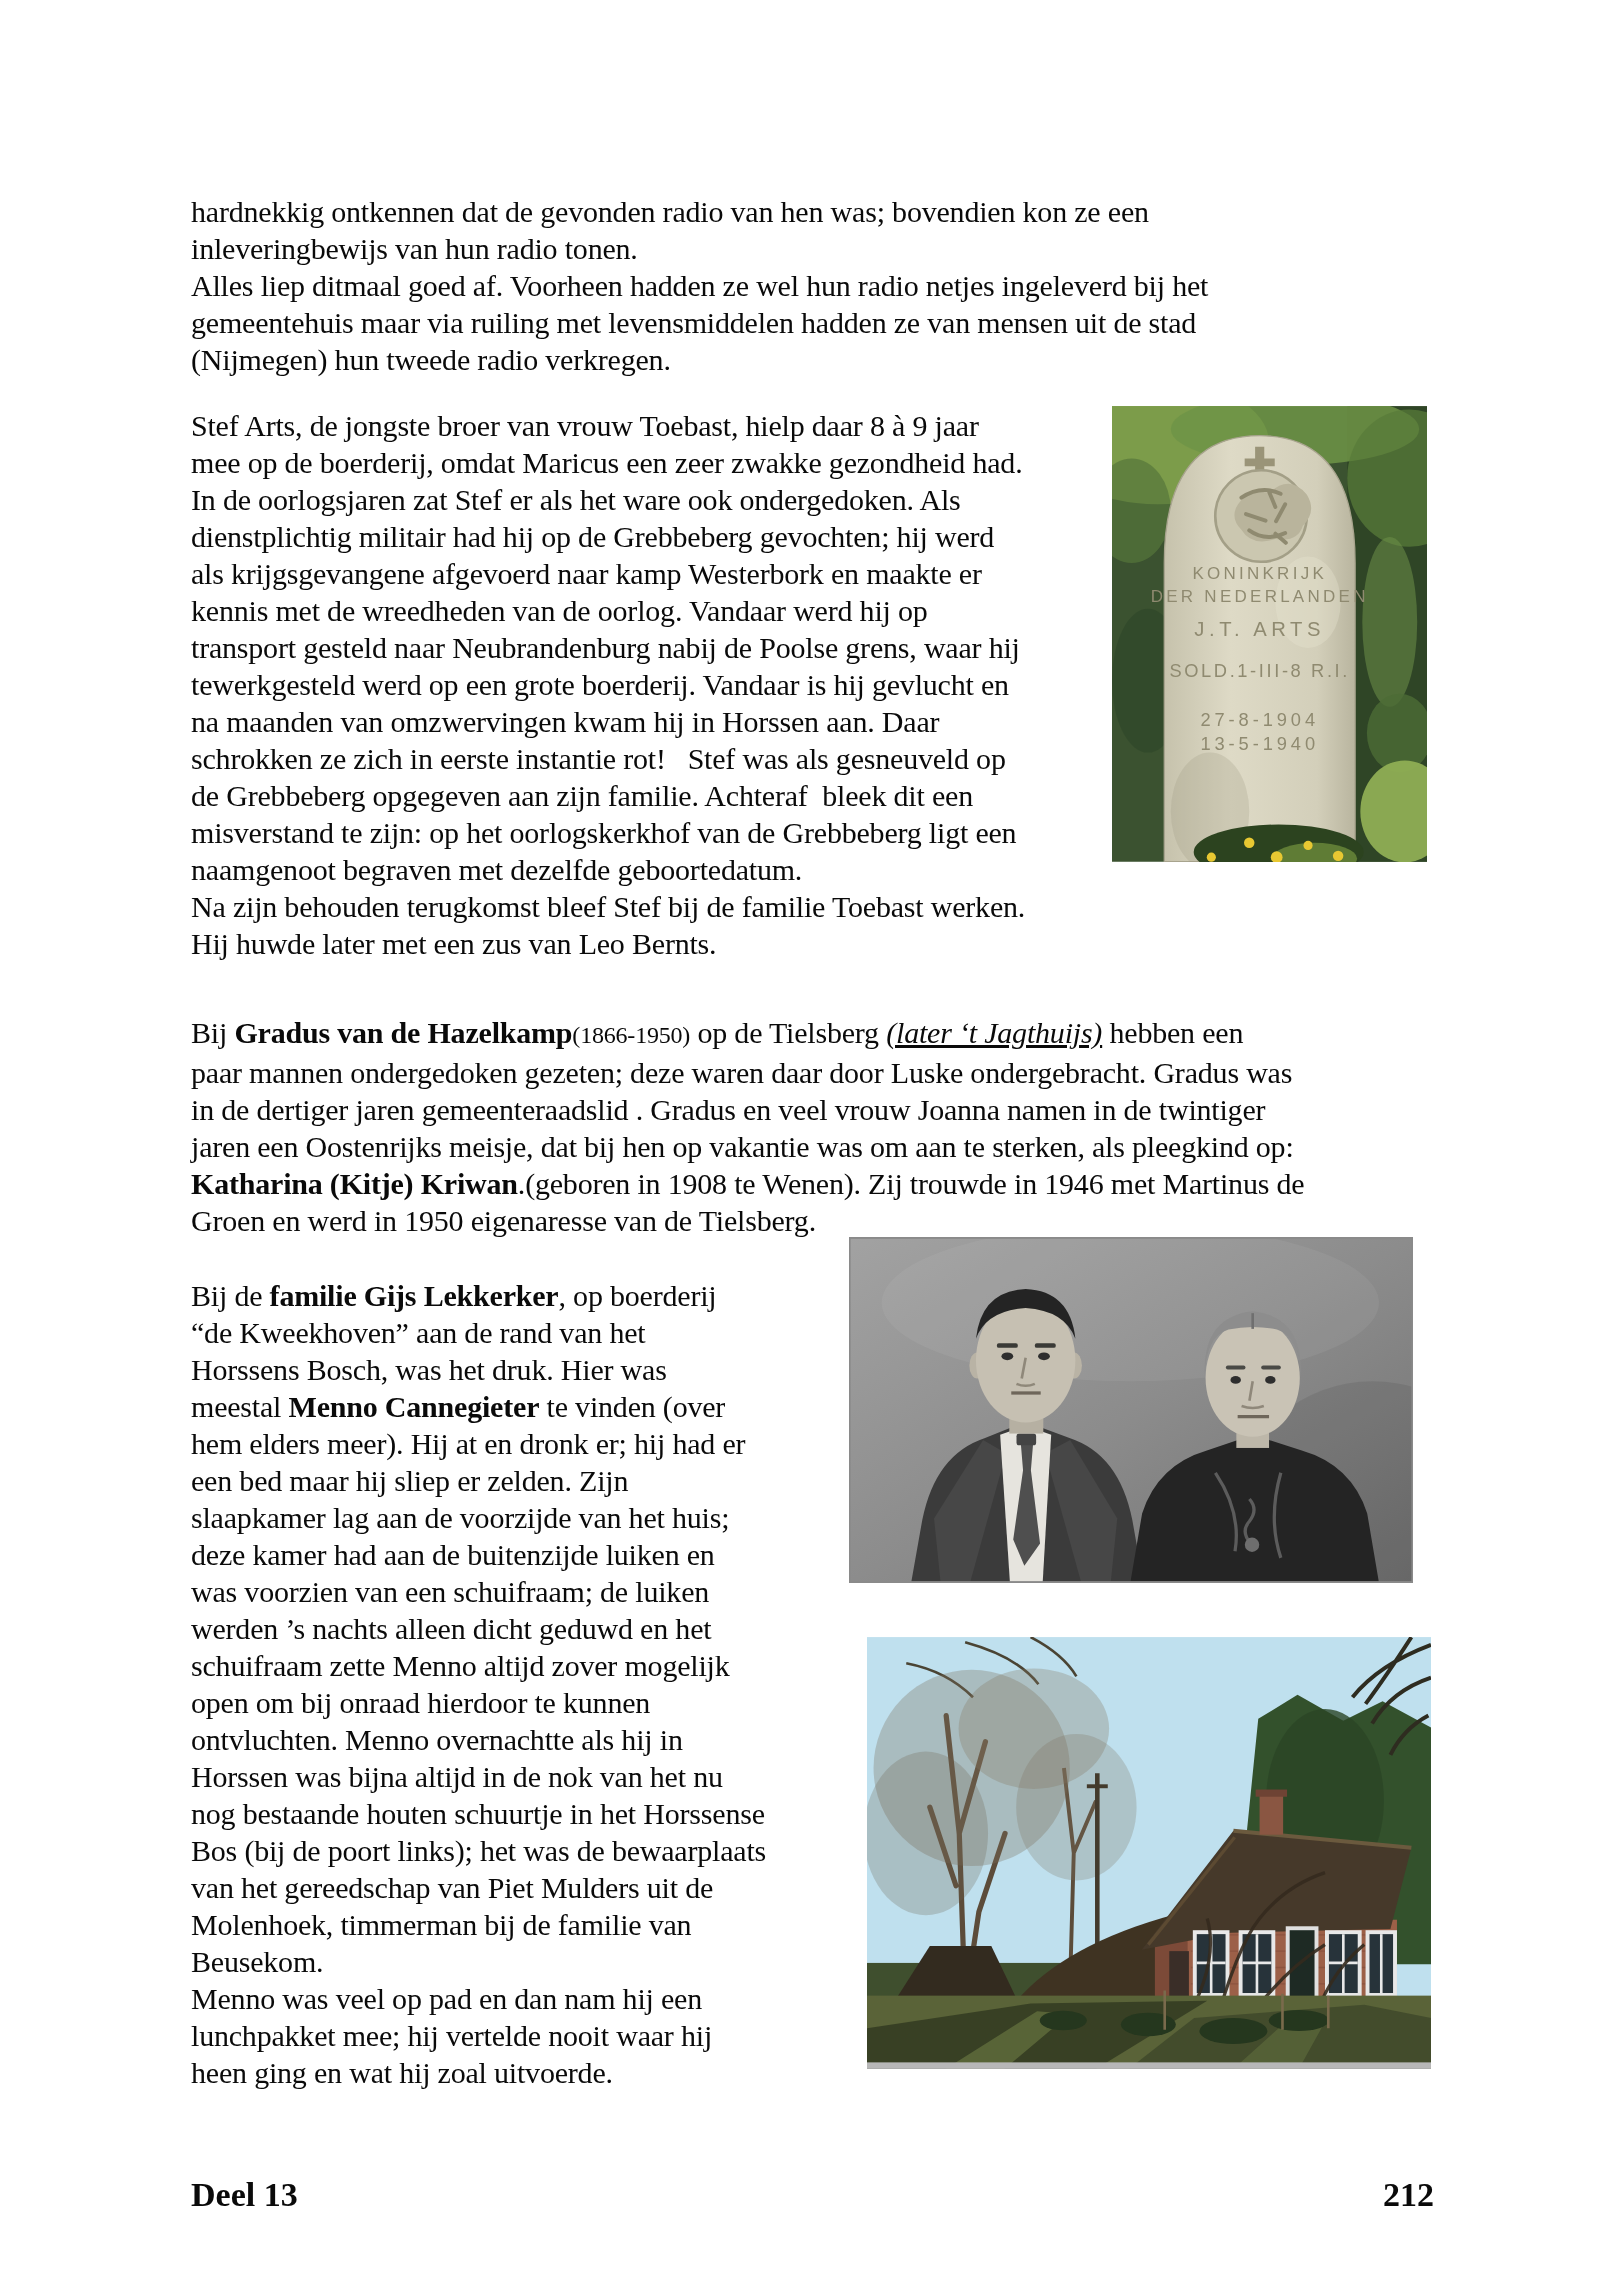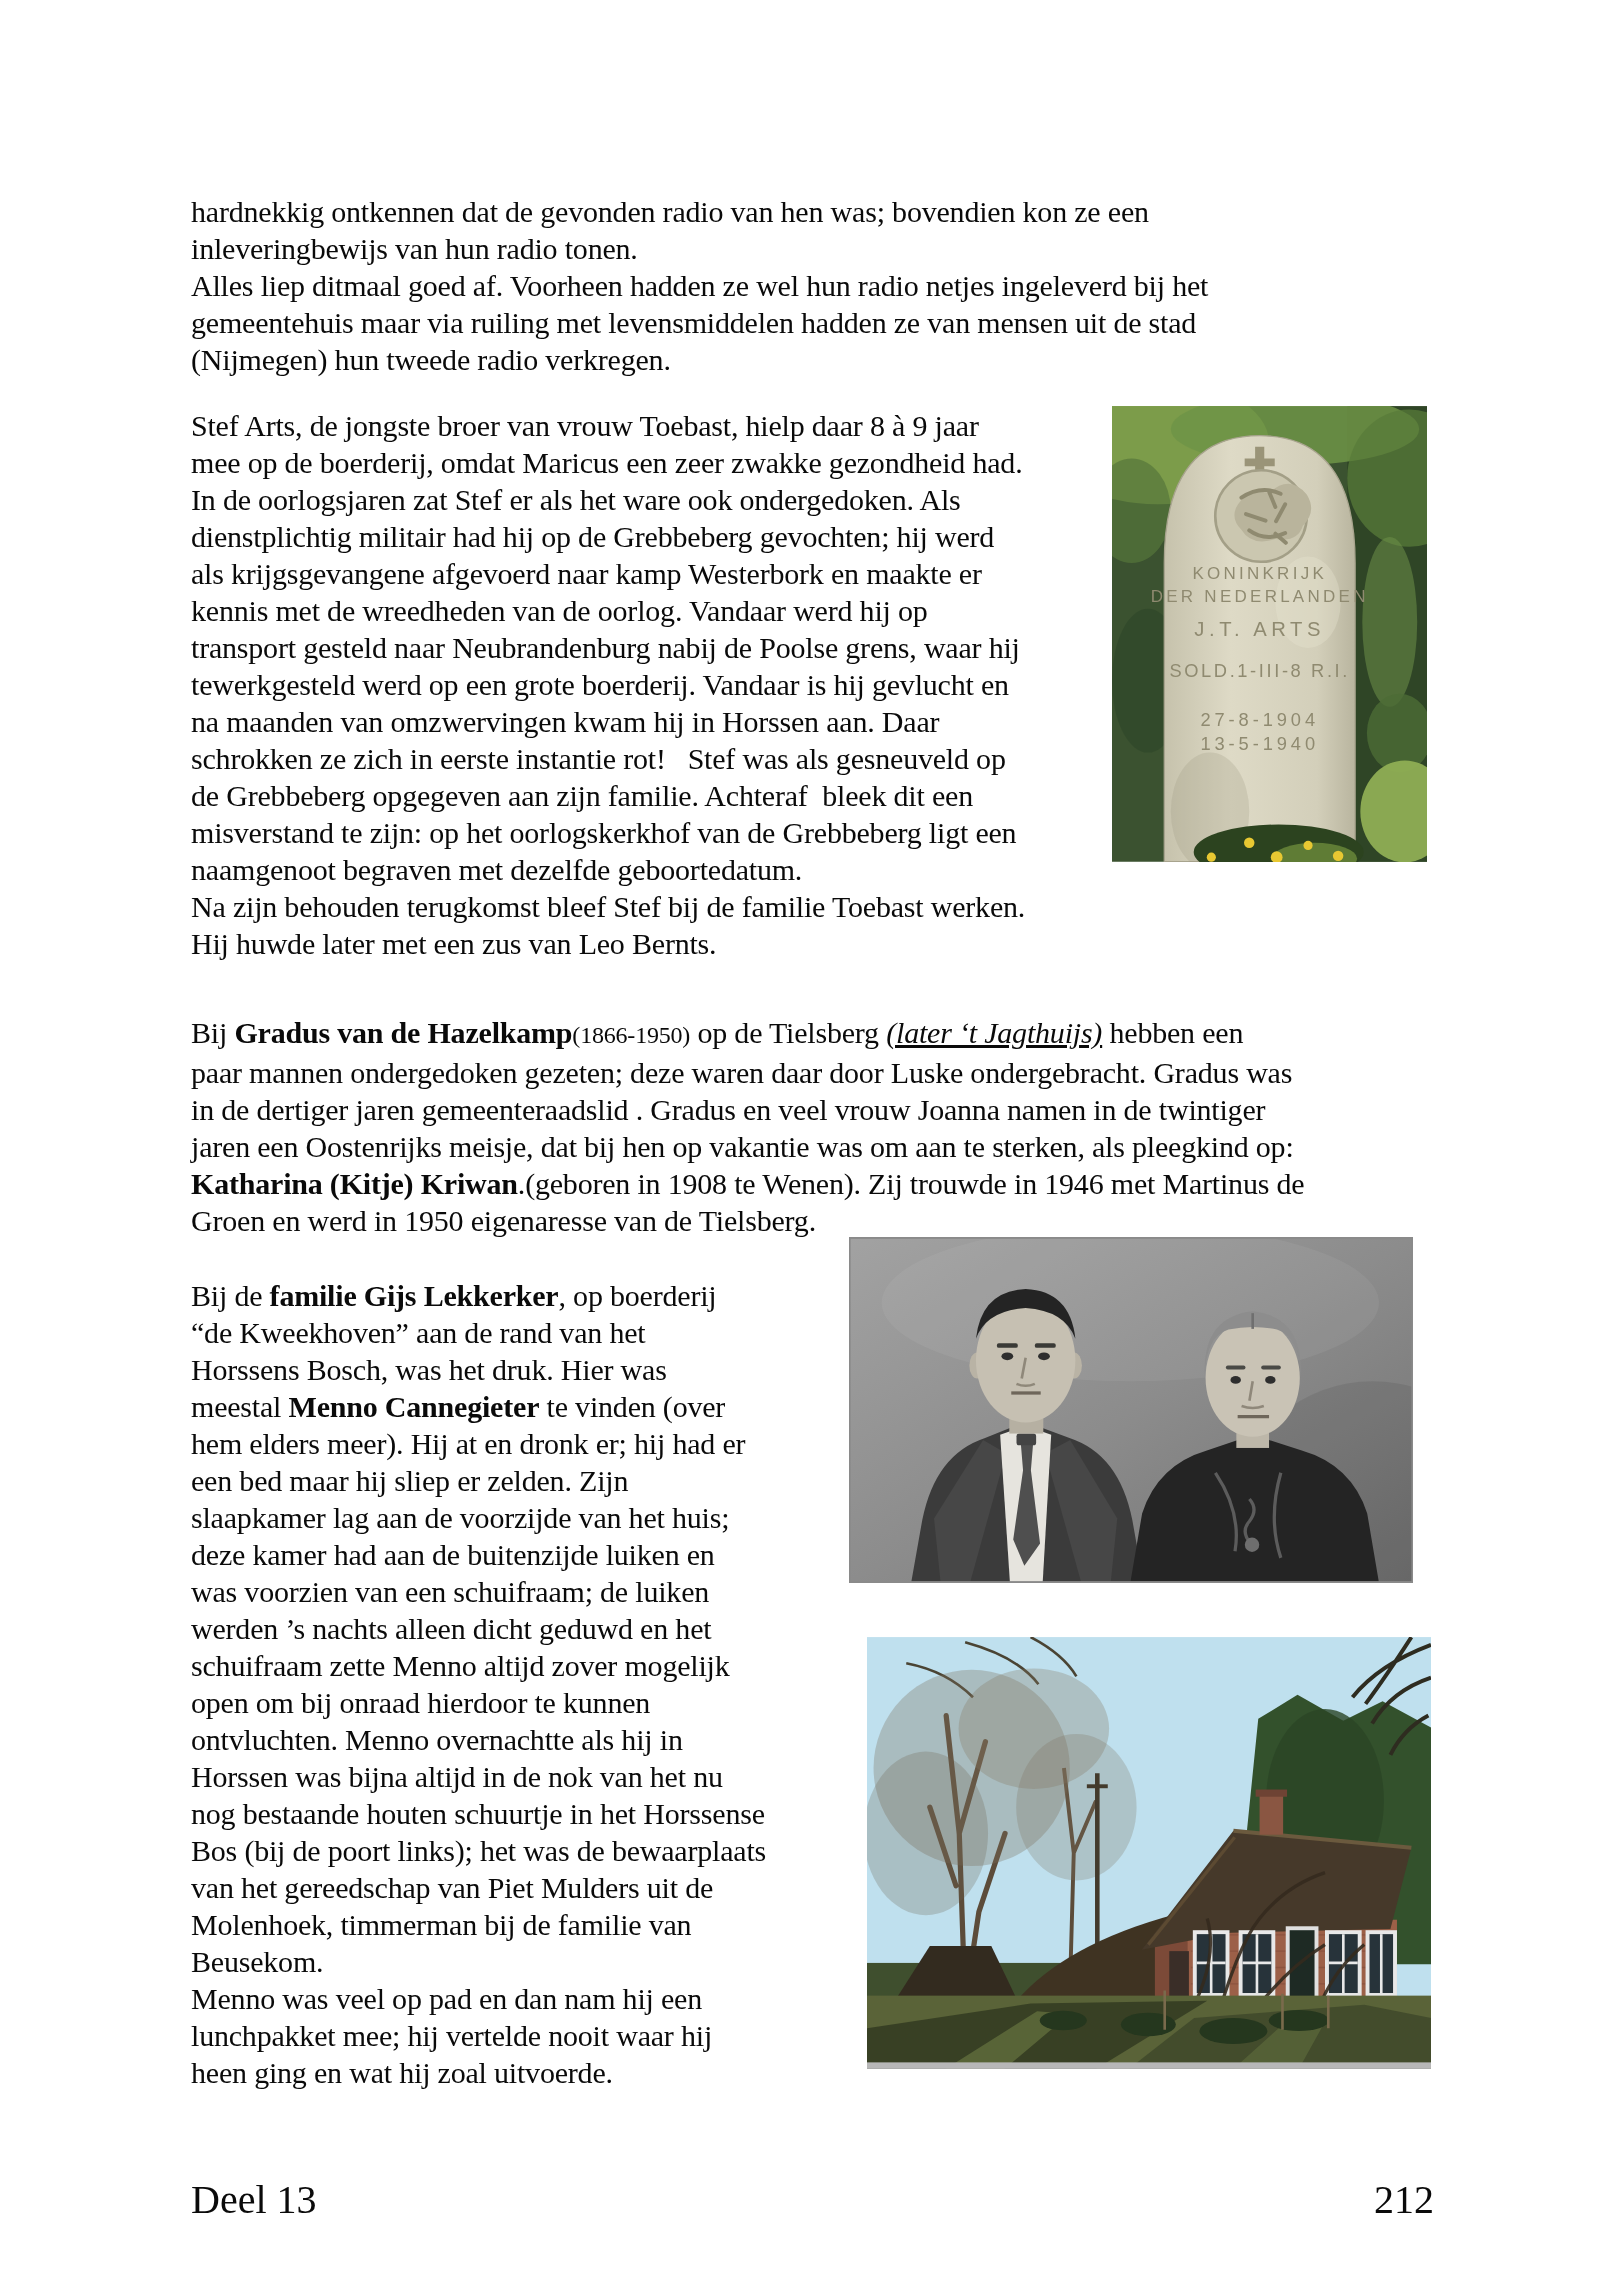--- a/index.html
+++ b/index.html
@@ -12,21 +12,21 @@
   #p-radio{left:191px;top:193px;width:1335px;}
   #p-stef{left:191px;top:407px;width:982px;}
   #p-gradus{left:191px;top:1014px;width:1361px;}
   #p-lekkerker{left:191px;top:1277px;width:700px;}
   .photo{position:absolute;display:block;}
   #gravestone-photo{left:1112px;top:406px;width:315px;height:456px;}
   #portrait-photo{left:849px;top:1237px;width:564px;height:346px;}
   #portrait-caption{position:absolute;left:852px;top:1589px;width:589px;
       font-size:23.6px;font-weight:bold;letter-spacing:0px;}
   #farmhouse-photo{left:867px;top:1637px;width:564px;height:432px;}
-  .footer-item{position:absolute;top:2176px;font-size:40px;font-weight:normal;}
+  .footer-item{position:absolute;top:2176px;font-size:34px;font-weight:bold;}
   #footer-left{left:191px;}
   #footer-center{left:0;width:1623px;text-align:center;}
   #footer-right{right:189px;}
   .gravetext{font-family:"Liberation Sans",sans-serif;}
 </style>
 </head>
 <body>
 
 <div class="page">
 

